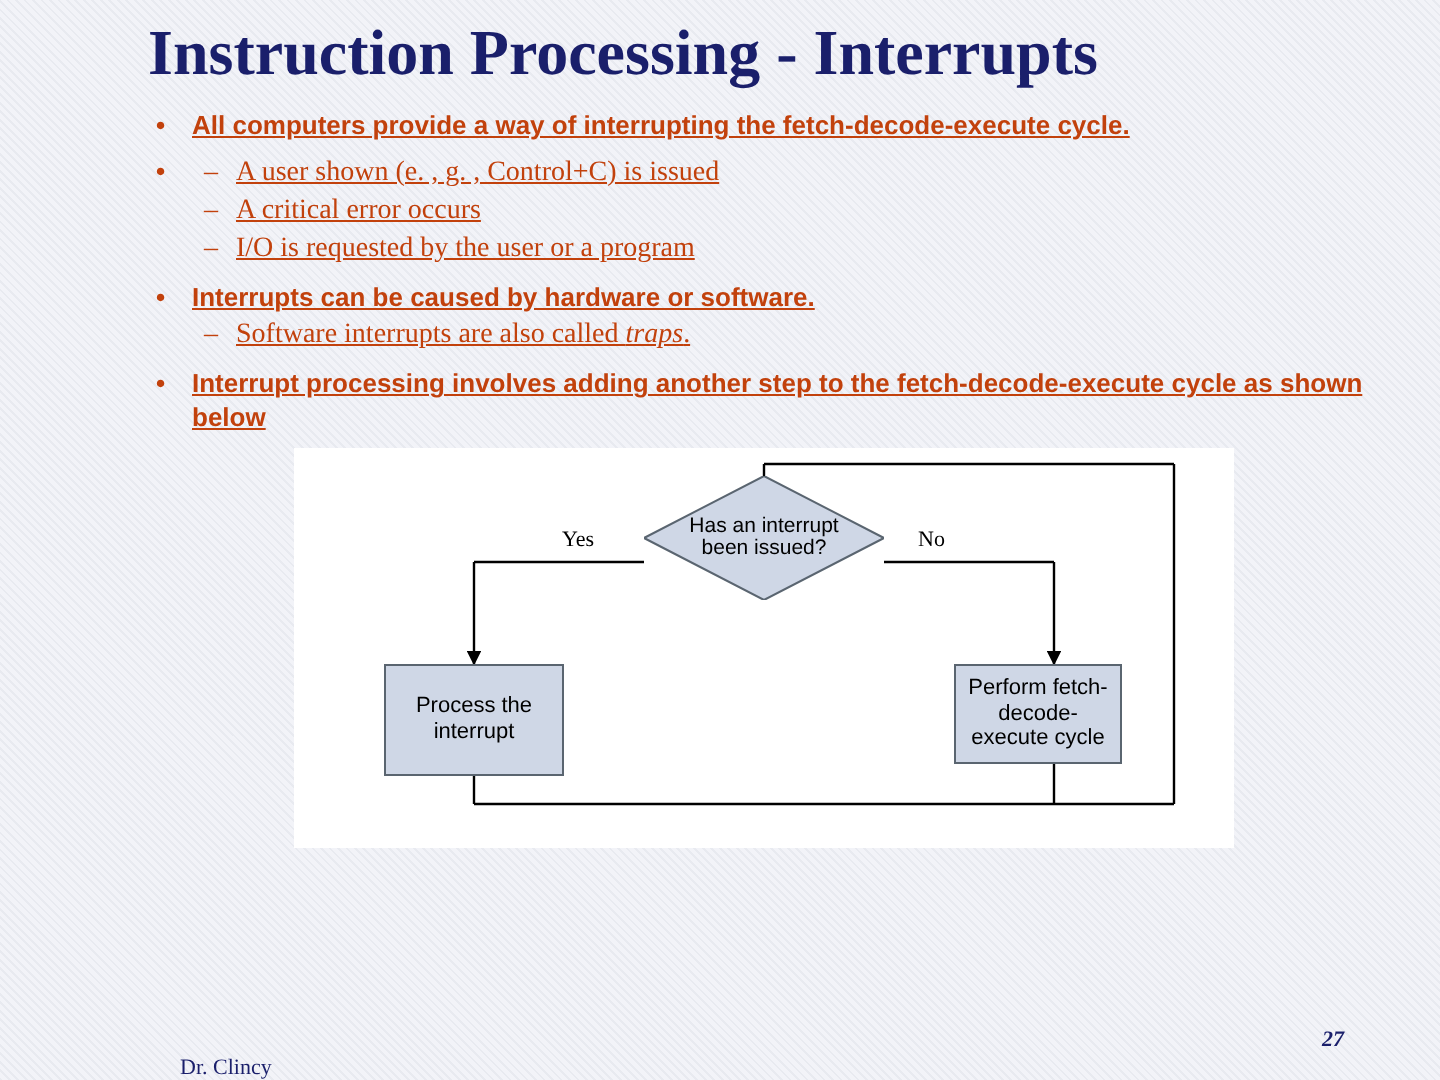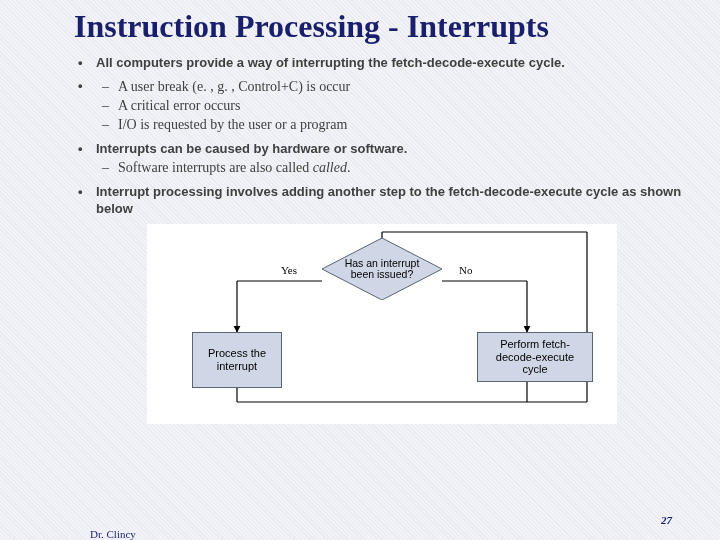--- a/index.html
+++ b/index.html
@@ -25,21 +25,22 @@
   .title {
     font-size: 32px;
     font-weight: bold;
     color: #1a1f6b;
     margin-bottom: 10px;
   }
   ul.main {
     list-style: none;
     font-family: Arial, Helvetica, sans-serif;
     font-size: 13px;
-    color: #404040;
+    color: #c2410c;
+    text-decoration: underline;
   }
   ul.main > li {
     position: relative;
     padding-left: 22px;
     margin-bottom: 6px;
     font-weight: bold;
     line-height: 1.3;
   }
   ul.main > li::before {
     content: "•";
@@ -144,30 +145,30 @@
 
 <div class="slide">
   <div class="title">Instruction Processing - Interrupts</div>
 
   <ul class="main">
     <li>
       <span>All computers provide a way of interrupting the fetch-decode-execute cycle.</span>
     </li>
     <li>
       <ul class="sub">
-        <li>A user break (e. , g. , Control+C) is occur</li>
+        <li>A user shown (e. , g. , Control+C) is issued</li>
         <li>A critical error occurs</li>
         <li>I/O is requested by the user or a program</li>
       </ul>
     </li>
     <li>
       <span>Interrupts can be caused by hardware or software.</span>
       <ul class="sub">
         <li>
-          <span>Software interrupts are also called </span><span class="italic">called</span><span>.</span>
+          <span>Software interrupts are also called </span><span class="italic">traps</span><span>.</span>
         </li>
       </ul>
     </li>
     <li>
       <span>Interrupt processing involves adding another step to the fetch-decode-execute cycle as shown below</span>
     </li>
   </ul>
 
   <div class="diagram-wrap">
     <div class="diagram">
@@ -199,19 +200,19 @@
         <svg viewBox="0 0 120 62">
           <polygon points="60,0 120,31 60,62 0,31" fill="#cfd7e6" stroke="#5a6570" stroke-width="1"></polygon>
         </svg>
         <div class="dtext">Has an interrupt been issued?</div>
       </div>
 
       <div class="lbl" style="left:134px; top:40px;">Yes</div>
       <div class="lbl" style="left:312px; top:40px;">No</div>
 
       <div class="box" style="left:45px; top:108px; width:90px; height:56px;">Process the interrupt</div>
-      <div class="box" style="left:330px; top:108px; width:116px; height:50px;">Perform fetch-decode-execute cycle</div>
+      <div class="box" style="left:330px; top:108px; width:84px; height:50px;">Perform fetch-decode-execute cycle</div>
     </div>
   </div>
 </div>
 
 <div class="footer-left">Dr. Clincy</div>
 <div class="footer-right">27</div>
 
 </body></html>

